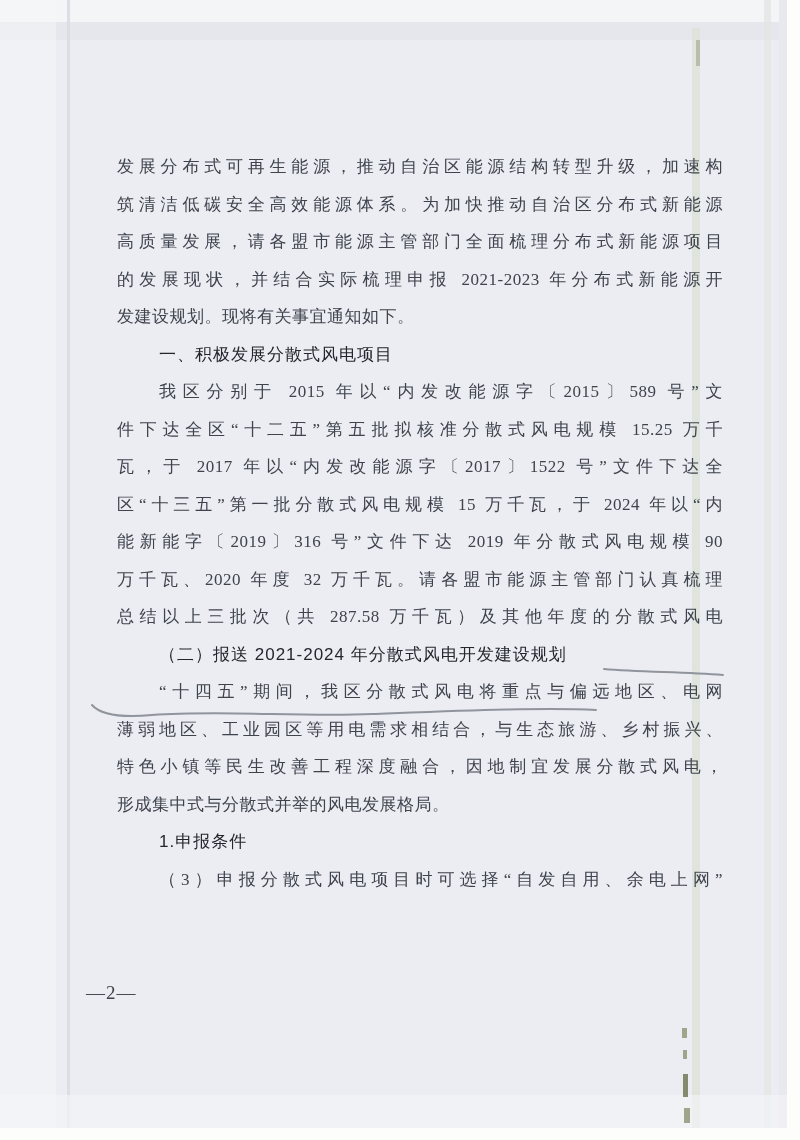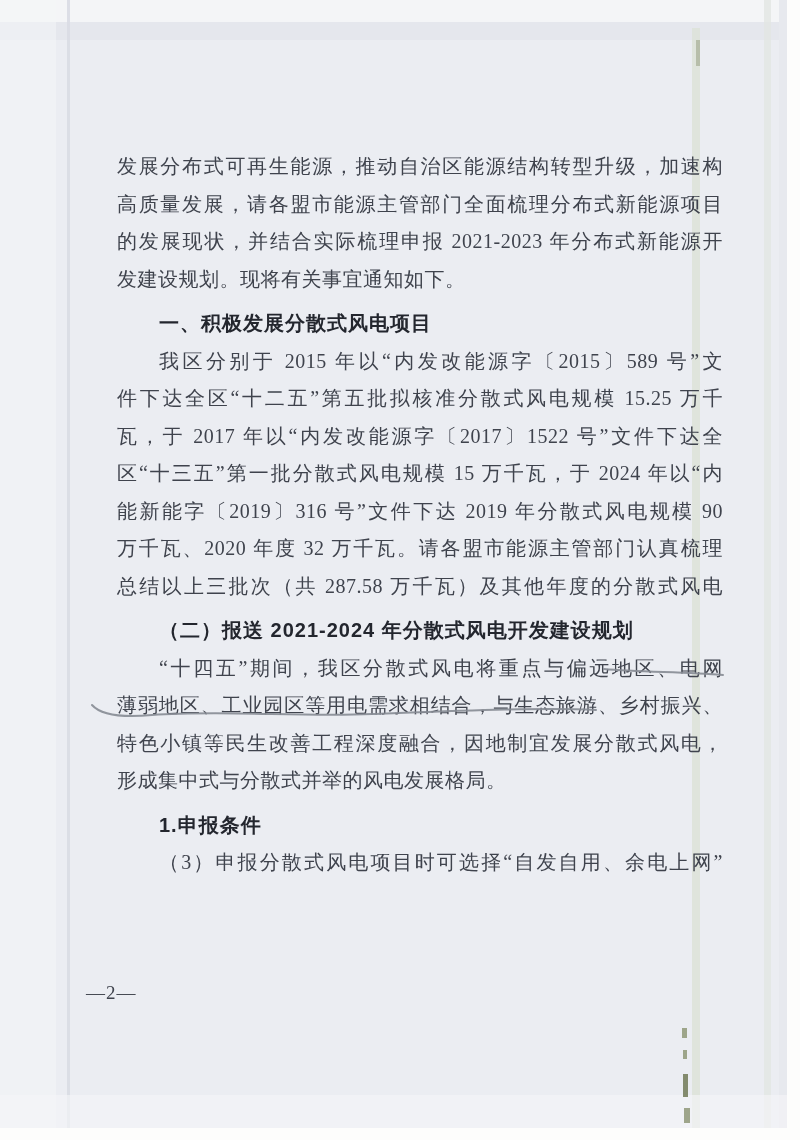--- a/index.html
+++ b/index.html
@@ -34,31 +34,30 @@
   .od3{left:683px;top:1074px;width:5px;height:23px;opacity:.95;background:#7d8666;}
   .od4{left:684px;top:1108px;width:6px;height:15px;}
   .od5{left:696px;top:40px;width:4px;height:26px;opacity:.5;}
 
   
   .text-col{
     position:absolute; left:117px; top:148px; width:606px;
   }
   .line{
     height:37.5px; line-height:37.5px;
-    font-size:20px; color:var(--ink);
+    font-size:17px; color:var(--ink);
     letter-spacing:.5px;
     width:606px; overflow:visible;
   }
   .line.just{text-align:justify; text-align-last:justify;}
   .line.indent{padding-left:42px;}
   .line.h1,.line.h2,.line.b{
-    font-weight:700; color:var(--ink-strong);
+    font-weight:400; color:var(--ink-strong);
     font-family:"Liberation Sans","DejaVu Sans",sans-serif;
     letter-spacing:1px;
-    margin-top:7px;
   }
   .page-number{
     position:absolute; left:86px; top:982px;
     font-size:19px; color:var(--ink); letter-spacing:1px;
   }
   .pen-overlay{position:absolute;left:0;top:0;width:800px;height:1140px;pointer-events:none;}
 </style>
 </head>
 <body>
 
@@ -72,20 +71,21 @@
   <div class="right-edge-band"></div>
   <div class="band-bottom"></div>
   <div class="olive-dash od1"></div>
   <div class="olive-dash od2"></div>
   <div class="olive-dash od3"></div>
   <div class="olive-dash od4"></div>
   <div class="olive-dash od5"></div>
 
   <div class="text-col">
       <div class="line body just">发展分布式可再生能源，推动自治区能源结构转型升级，加速构</div>
+      <div class="line body just">筑清洁低碳安全高效能源体系。为加快推动自治区分布式新能源</div>
       <div class="line body just">高质量发展，请各盟市能源主管部门全面梳理分布式新能源项目</div>
       <div class="line body just">的发展现状，并结合实际梳理申报 2021-2023 年分布式新能源开</div>
       <div class="line body">发建设规划。现将有关事宜通知如下。</div>
       <div class="line h1 indent">一、积极发展分散式风电项目</div>
       <div class="line body indent just">我区分别于 2015 年以“内发改能源字〔2015〕589 号”文</div>
       <div class="line body just">件下达全区“十二五”第五批拟核准分散式风电规模 15.25 万千</div>
       <div class="line body just">瓦，于 2017 年以“内发改能源字〔2017〕1522 号”文件下达全</div>
       <div class="line body just">区“十三五”第一批分散式风电规模 15 万千瓦，于 2024 年以“内</div>
       <div class="line body just">能新能字〔2019〕316 号”文件下达 2019 年分散式风电规模 90</div>
       <div class="line body just">万千瓦、2020 年度 32 万千瓦。请各盟市能源主管部门认真梳理</div>

